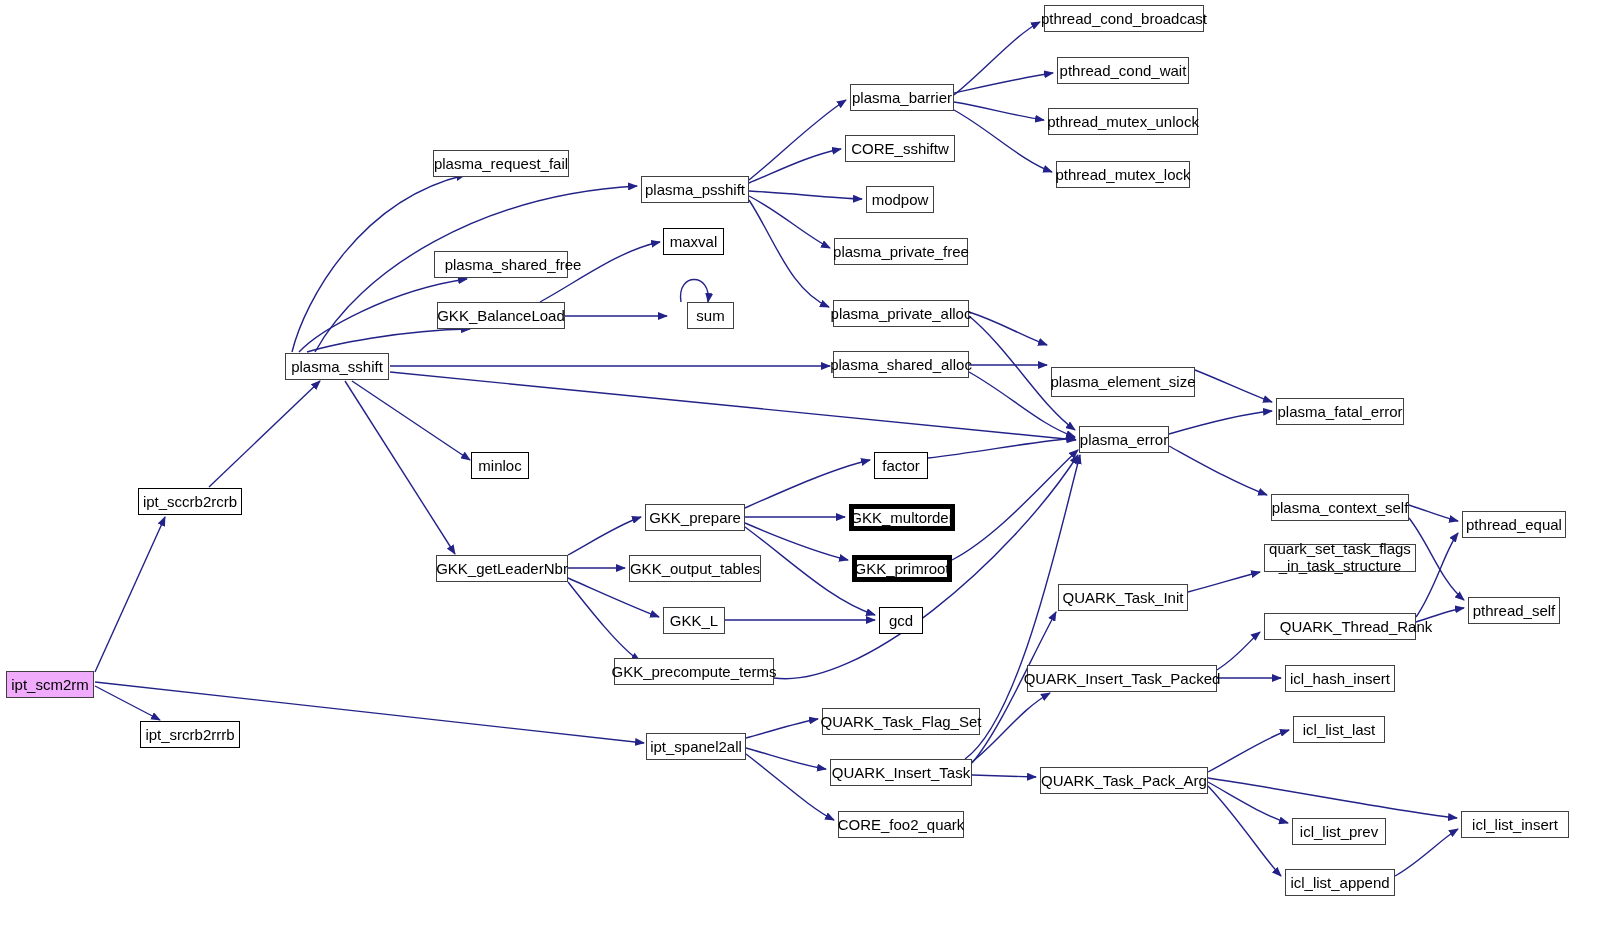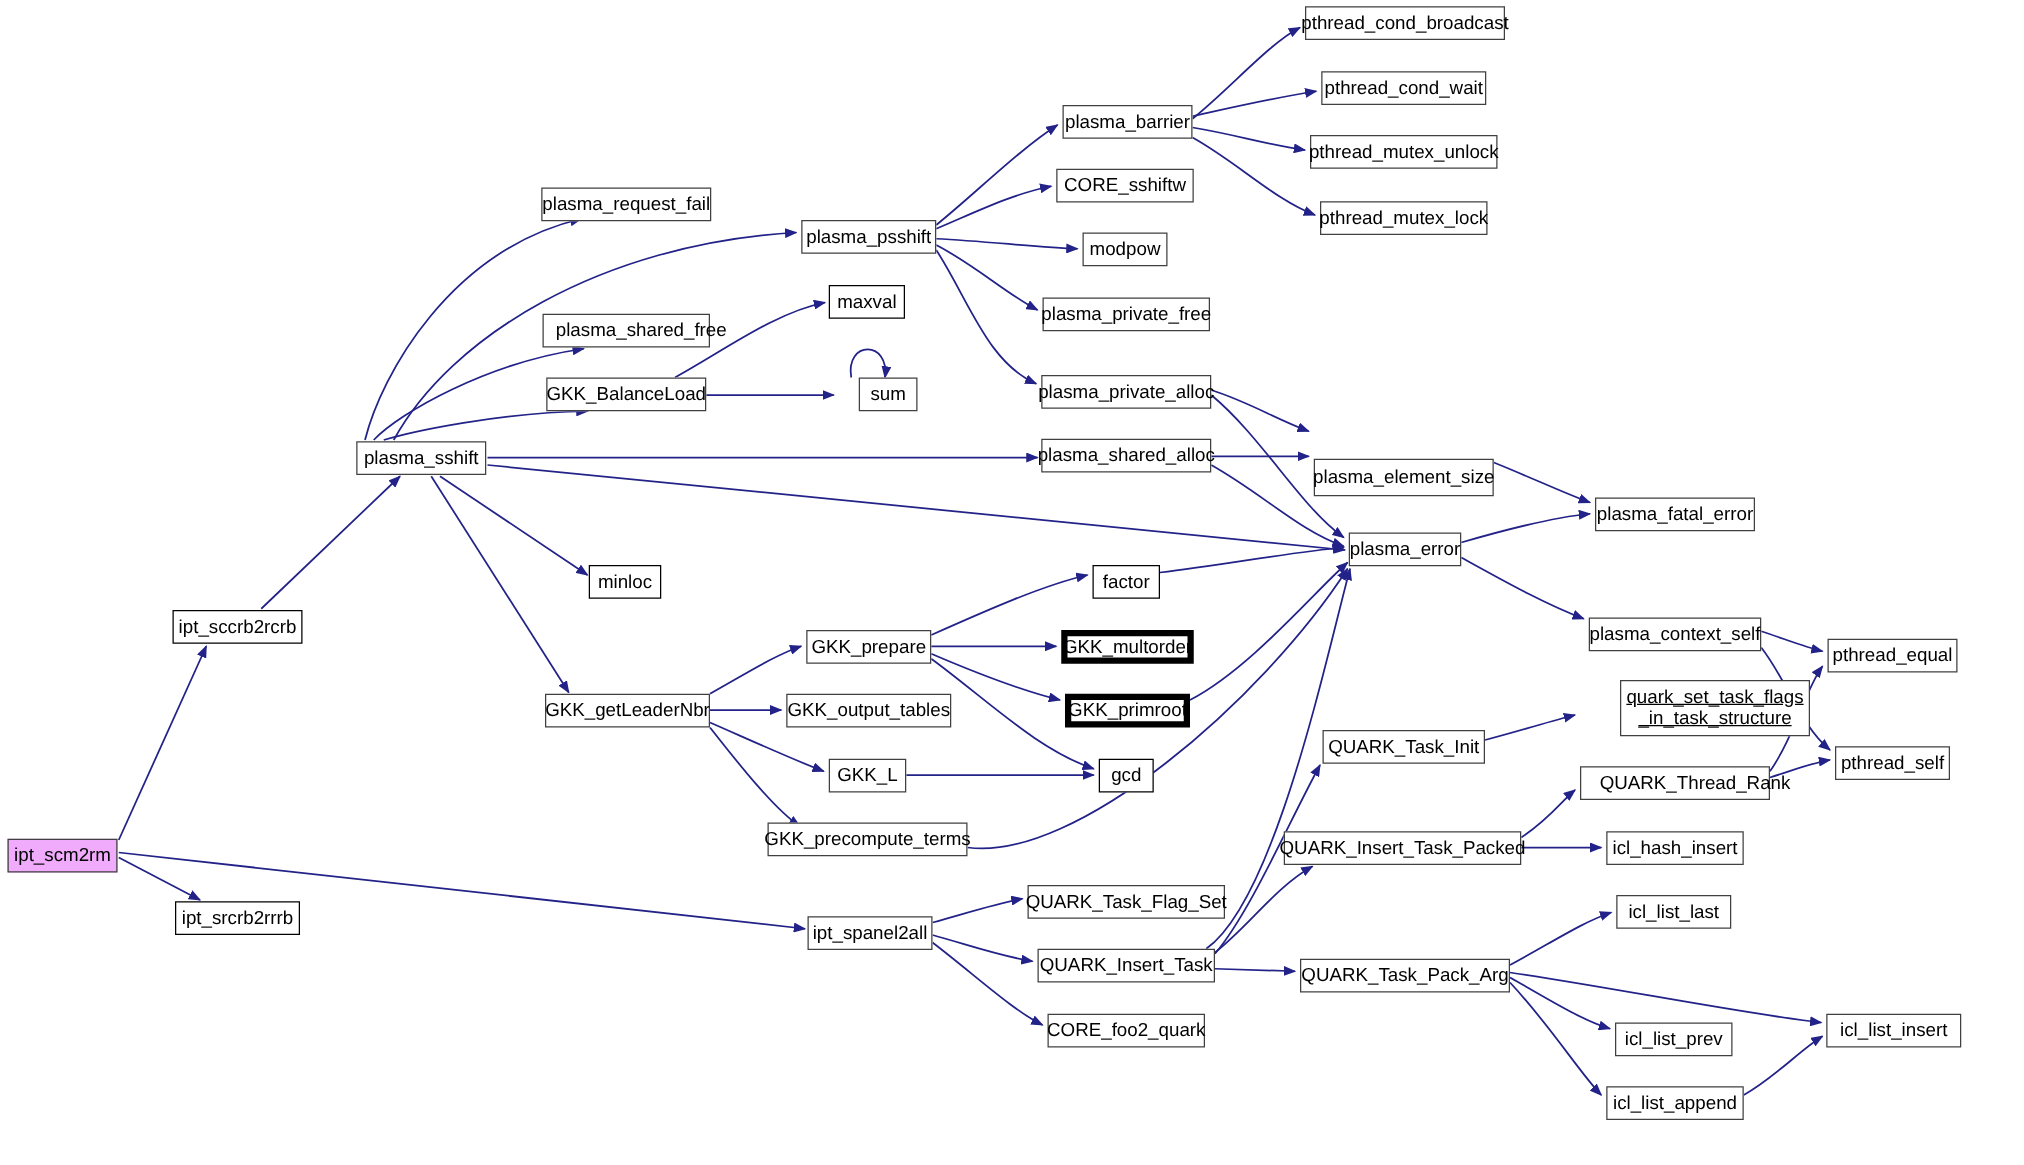--- a/index.html
+++ b/index.html
@@ -117,21 +117,21 @@
       <div class="node " style="left: 874px; top: 452px; width: 54px; height: 27px;">factor</div>
       <div class="node red" style="left: 849px; top: 504px; width: 106px; height: 27px;">GKK_multorder</div>
       <div class="node red" style="left: 852px; top: 555px; width: 100px; height: 27px;">GKK_primroot</div>
       <div class="node " style="left: 879px; top: 607px; width: 44px; height: 27px;">gcd</div>
       <div class="node grey" style="left: 822px; top: 708px; width: 158px; height: 27px;">QUARK_Task_Flag_Set</div>
       <div class="node grey" style="left: 830px; top: 759px; width: 142px; height: 27px;">QUARK_Insert_Task</div>
       <div class="node grey" style="left: 838px; top: 811px; width: 126px; height: 27px;">CORE_foo2_quark</div>
       <div class="node grey" style="left: 1051px; top: 351px; width: 144px; height: 30px; margin-top: 16px;">plasma_element_size</div>
       <div class="node grey" style="left: 1276px; top: 398px; width: 128px; height: 27px;">plasma_fatal_error</div>
       <div class="node grey" style="left: 1271px; top: 494px; width: 138px; height: 27px;">plasma_context_self</div>
-      <div class="node grey two" style="left: 1296px; top: 544px; width: 152px; height: 45px; text-decoration: underline;">quark_set_task_flags
+      <div class="node grey two" style="left: 1264px; top: 544px; width: 152px; height: 28px;">quark_set_task_flags
 _in_task_structure</div>
       <div class="node grey" style="left: 1264px; top: 613px; width: 152px; height: 27px; padding-left: 32px;">QUARK_Thread_Rank</div>
       <div class="node grey" style="left: 1058px; top: 584px; width: 130px; height: 27px;">QUARK_Task_Init</div>
       <div class="node grey" style="left: 1027px; top: 665px; width: 190px; height: 27px;">QUARK_Insert_Task_Packed</div>
       <div class="node grey" style="left: 1285px; top: 665px; width: 110px; height: 27px;">icl_hash_insert</div>
       <div class="node grey" style="left: 1040px; top: 767px; width: 168px; height: 27px;">QUARK_Task_Pack_Arg</div>
       <div class="node grey" style="left: 1293px; top: 716px; width: 92px; height: 27px;">icl_list_last</div>
       <div class="node grey" style="left: 1292px; top: 818px; width: 94px; height: 27px;">icl_list_prev</div>
       <div class="node grey" style="left: 1285px; top: 869px; width: 110px; height: 27px;">icl_list_append</div>
       <div class="node grey" style="left: 1461px; top: 811px; width: 108px; height: 27px;">icl_list_insert</div>

